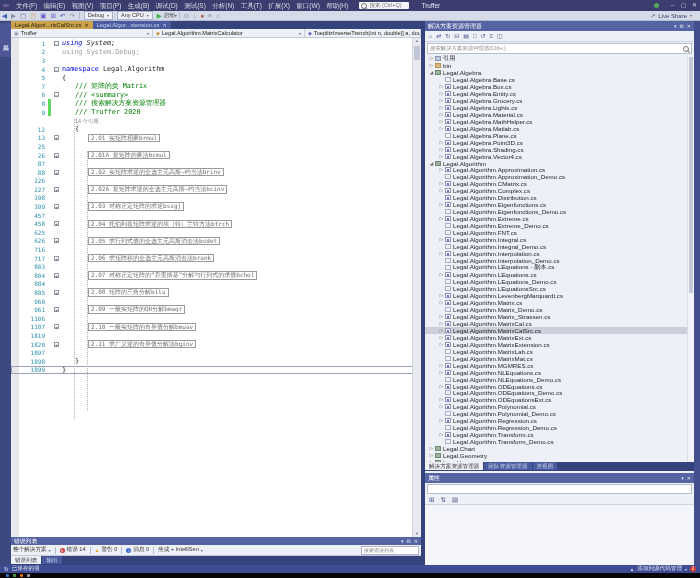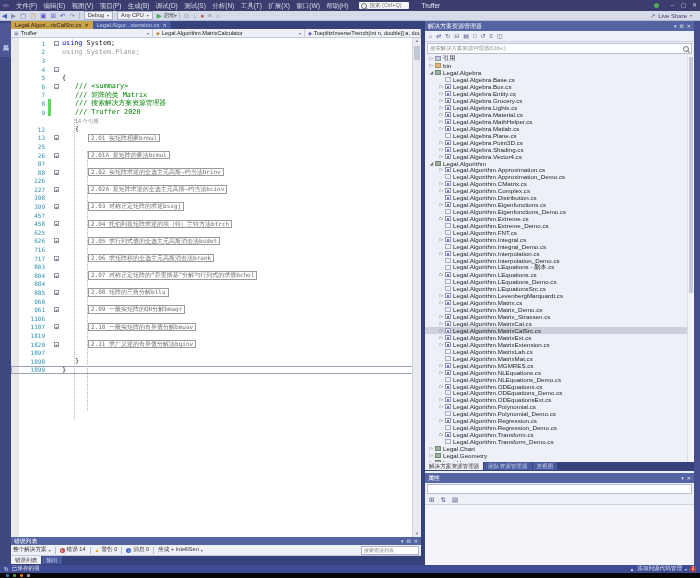--- a/index.html
+++ b/index.html
@@ -224,60 +224,61 @@
 
     <div id="editor">
       <div id="bpmargin"></div>
       <div id="codelines">
           <div class="crow">
             <span class="num">1</span>
             <span class="chg"></span>
             <span class="outl">
               <span class="fold">−</span>
             </span>
-            <span class="code" style="padding-left: 0px;"><span class="kw">using</span><span class="pl"> System;</span></span>
+            <span class="code" style="padding-left: 0px; font-style: italic;"><span class="kw">using</span><span class="pl"> System;</span></span>
           </div>
           <div class="crow">
             <span class="num">2</span>
             <span class="chg"></span>
             <span class="outl"></span>
-            <span class="code" style="padding-left: 0px;"><span class="dim">using System.Plane;</span></span>
+            <span class="code" style="padding-left: 0px;"><span class="dim">using System.Debug;</span></span>
           </div>
           <div class="crow">
             <span class="num">3</span>
             <span class="chg"></span>
             <span class="outl"></span>
             <span class="code" style="padding-left: 0px;"></span>
           </div>
           <div class="crow">
             <span class="num">4</span>
             <span class="chg"></span>
             <span class="outl">
               <span class="fold">−</span>
             </span>
+            <span class="code" style="padding-left: 0px;"><span class="kw">namespace</span><span class="pl"> Legal.Algorithm</span></span>
           </div>
           <div class="crow">
             <span class="num">5</span>
             <span class="chg"></span>
             <span class="outl"></span>
             <span class="code" style="padding-left: 0px;"><span class="pl">{</span></span>
           </div>
           <div class="crow">
+            <span class="num">7</span>
+            <span class="chg"></span>
+            <span class="outl"></span>
+            <span class="code" style="padding-left: 13px;"><span class="cm">/// 矩阵的类 Matrix</span></span>
+          </div>
+          <div class="crow">
             <span class="num">6</span>
             <span class="chg"></span>
             <span class="outl">
               <span class="fold">−</span>
             </span>
             <span class="code" style="padding-left: 13px;"><span class="cm">/// &lt;summary&gt;</span></span>
-          </div>
-          <div class="crow">
-            <span class="num">7</span>
-            <span class="chg"></span>
-            <span class="outl"></span>
-            <span class="code" style="padding-left: 13px;"><span class="cm">/// 矩阵的类 Matrix</span></span>
           </div>
           <div class="crow">
             <span class="num">8</span>
             <span class="chg on"></span>
             <span class="outl"></span>
             <span class="code" style="padding-left: 13px;"><span class="cm">/// 搜索解决方案资源管理器</span></span>
           </div>
           <div class="crow">
             <span class="num">9</span>
             <span class="chg on"></span>

